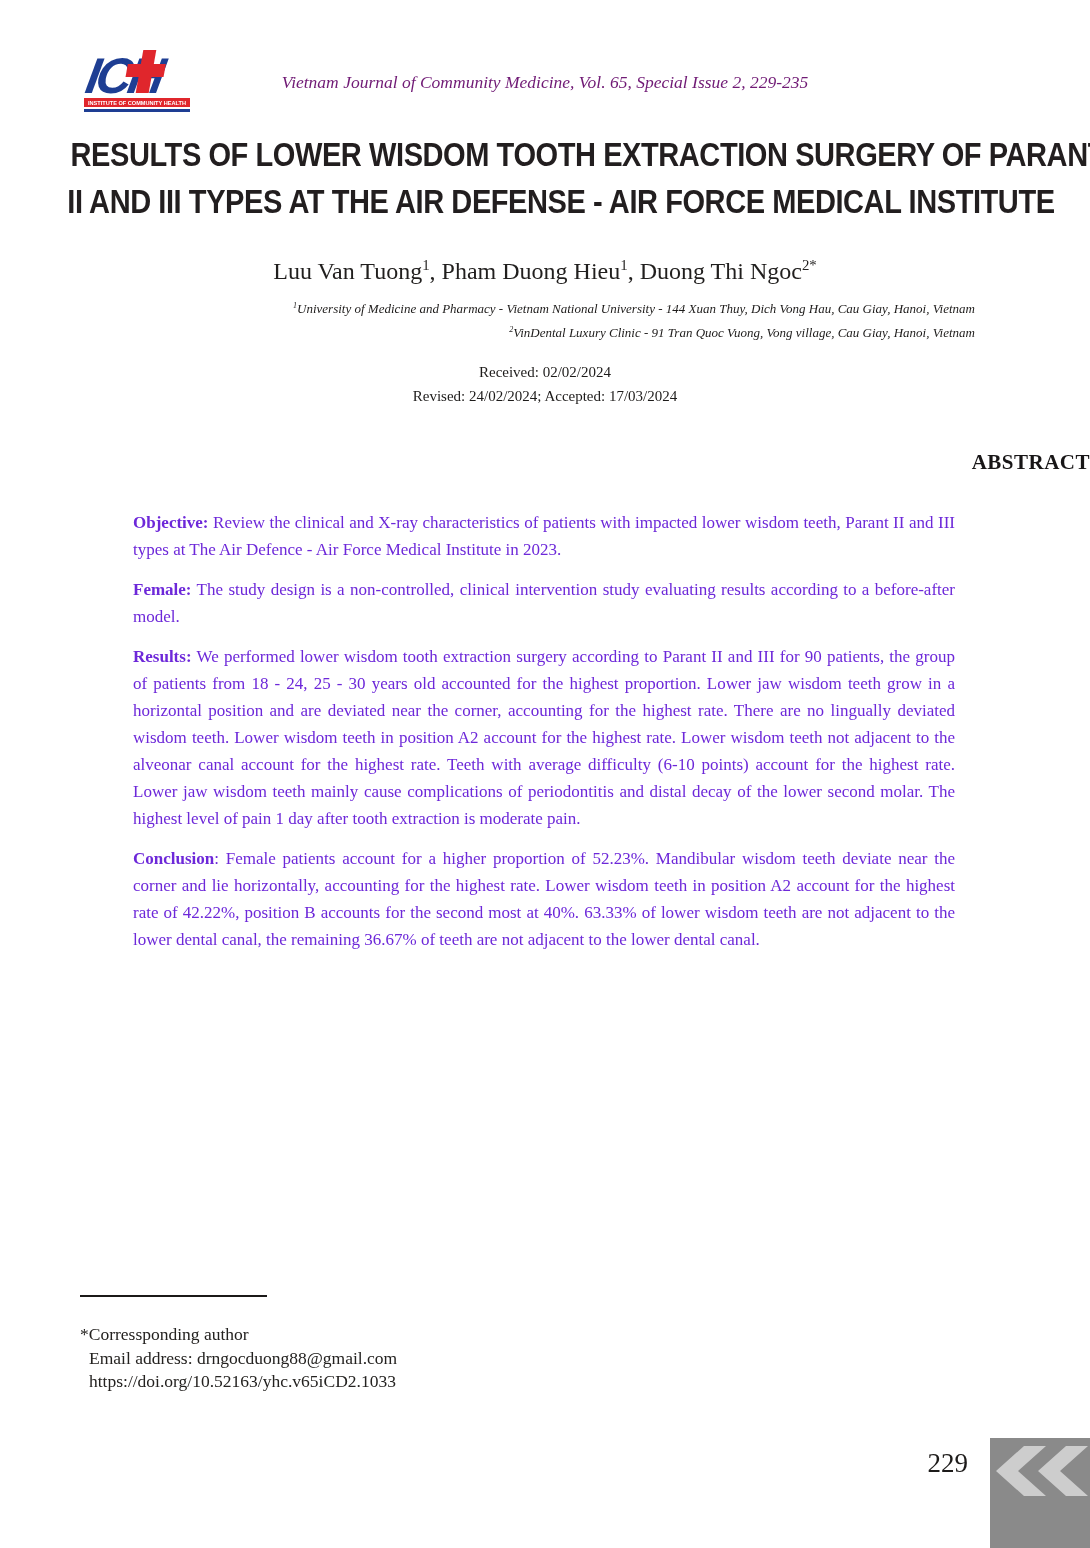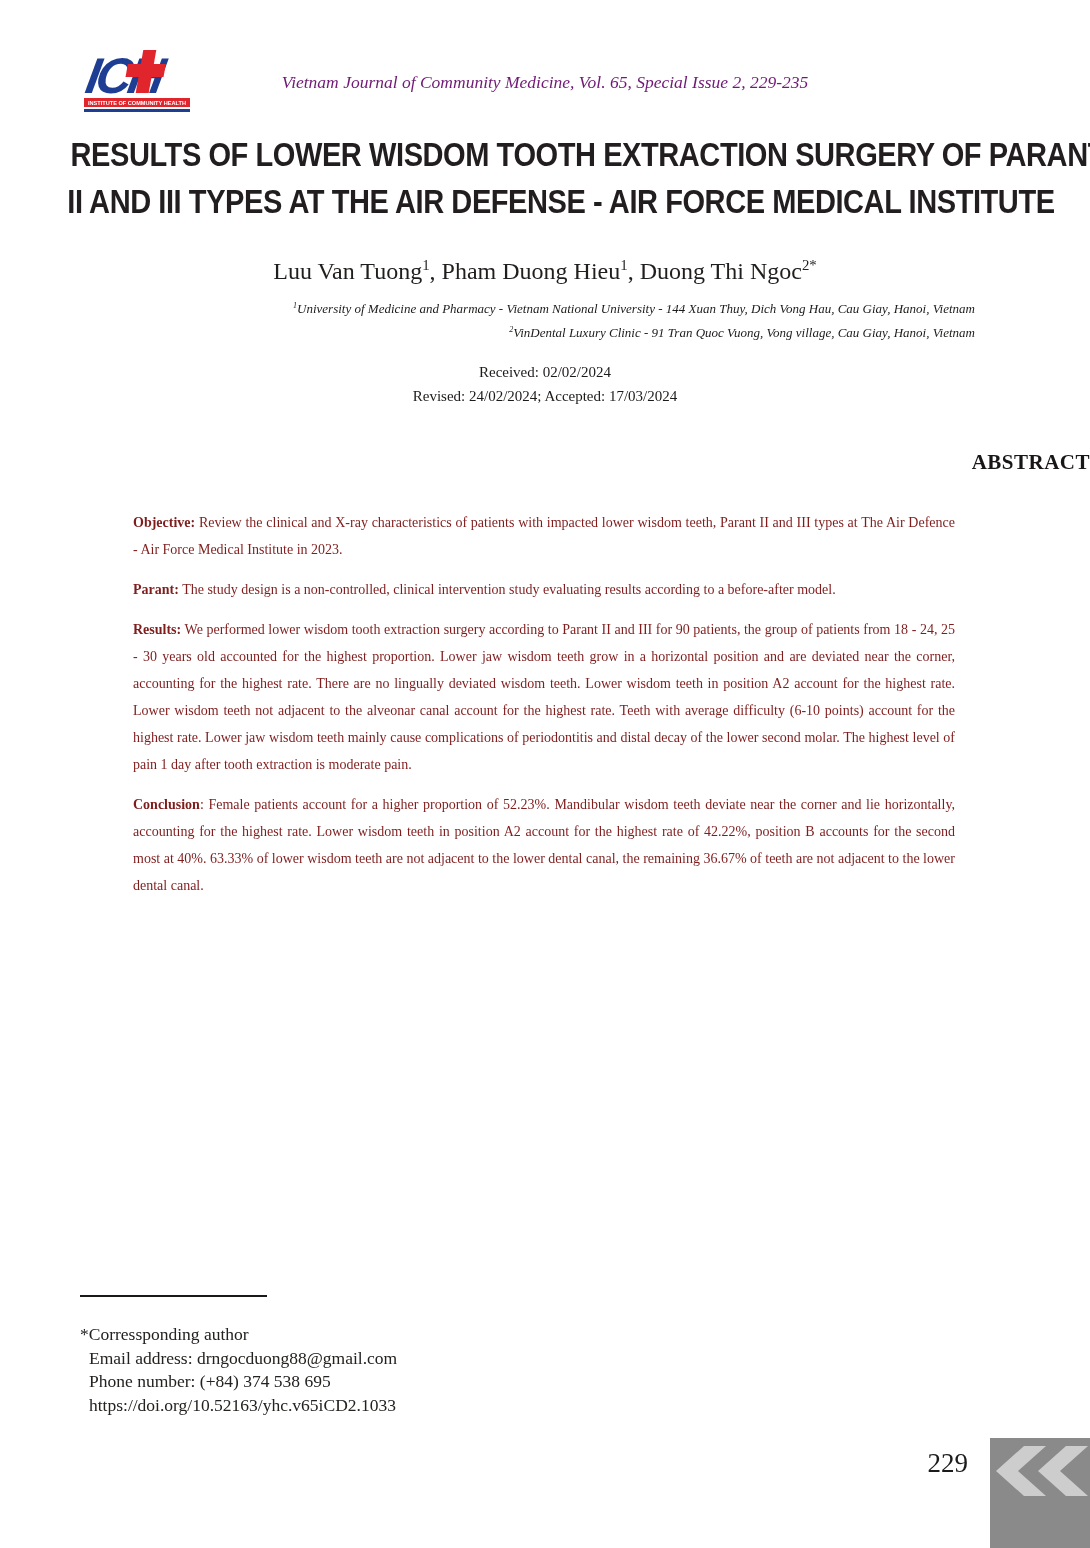--- a/index.html
+++ b/index.html
@@ -55,25 +55,25 @@
   .abstract-heading {
     margin-top: 42px;
     text-align: right;
     font-weight: 700;
     font-size: 21px;
     letter-spacing: 0.5px;
     color: #181617;
   }
   .body-text { width: 822px; margin: 34px 0 0 133px; }
   .body-text p {
-    font-size: 14px;
+    font-size: 17px;
     line-height: 27px;
     text-align: justify;
     margin-bottom: 13px;
-    color: #7f1d1d;
+    color: #6d28d9;
   }
   .body-text p b { font-weight: 700; }
   .keywords { margin-top: 32px !important; }
 
   
   .footnote { position: absolute; left: 80px; top: 1295px; font-size: 17.5px; line-height: 23.5px; color: #242220; }
   .footnote-rule { width: 187px; height: 0; border-top: 2px solid #1b1918; margin-bottom: 26px; }
   .footnote-line.indent { padding-left: 9px; }
 
   
@@ -116,30 +116,29 @@
 
   <div class="dates">
     <div>Received: 02/02/2024</div>
     <div>Revised: 24/02/2024; Accepted: 17/03/2024</div>
   </div>
 
   <div class="abstract-heading">ABSTRACT</div>
 
   <div class="body-text">
     <p><b>Objective:</b><span> Review the clinical and X-ray characteristics of patients with impacted lower wisdom teeth, Parant II and III types at The Air Defence - Air Force Medical Institute in 2023.</span></p>
-    <p><b>Parant:</b><span> The study design is a non-controlled, clinical intervention study evaluating results according to a before-after model.</span></p>
+    <p><b>Female:</b><span> The study design is a non-controlled, clinical intervention study evaluating results according to a before-after model.</span></p>
     <p><b>Results:</b><span> We performed lower wisdom tooth extraction surgery according to Parant II and III for 90 patients, the group of patients from 18 - 24, 25 - 30 years old accounted for the highest proportion. Lower jaw wisdom teeth grow in a horizontal position and are deviated near the corner, accounting for the highest rate. There are no lingually deviated wisdom teeth. Lower wisdom teeth in position A2 account for the highest rate. Lower wisdom teeth not adjacent to the alveonar canal account for the highest rate. Teeth with average difficulty (6-10 points) account for the highest rate. Lower jaw wisdom teeth mainly cause complications of periodontitis and distal decay of the lower second molar. The highest level of pain 1 day after tooth extraction is moderate pain.</span></p>
     <p><b>Conclusion</b><span>: Female patients account for a higher proportion of 52.23%. Mandibular wisdom teeth deviate near the corner and lie horizontally, accounting for the highest rate. Lower wisdom teeth in position A2 account for the highest rate of 42.22%, position B accounts for the second most at 40%. 63.33% of lower wisdom teeth are not adjacent to the lower dental canal, the remaining 36.67% of teeth are not adjacent to the lower dental canal.</span></p>
   </div>
 
   <div class="footnote">
     <div class="footnote-rule"></div>
     <div class="footnote-line">*Corressponding author</div>
     <div class="footnote-line indent">Email address: drngocduong88@gmail.com</div>
-    <div class="footnote-line indent">Phone number: (+84) 374 538 695</div>
     <div class="footnote-line indent">https://doi.org/10.52163/yhc.v65iCD2.1033</div>
   </div>
 
   <div class="page-number">229</div>
   <div class="corner-box">
     <svg width="100" height="110" viewBox="0 0 100 110">
       <polygon points="34,8 56,8 28,33 56,58 34,58 6,33" fill="#cdcdcd"></polygon>
       <polygon points="76,8 98,8 70,33 98,58 76,58 48,33" fill="#cdcdcd"></polygon>
     </svg>
   </div>

